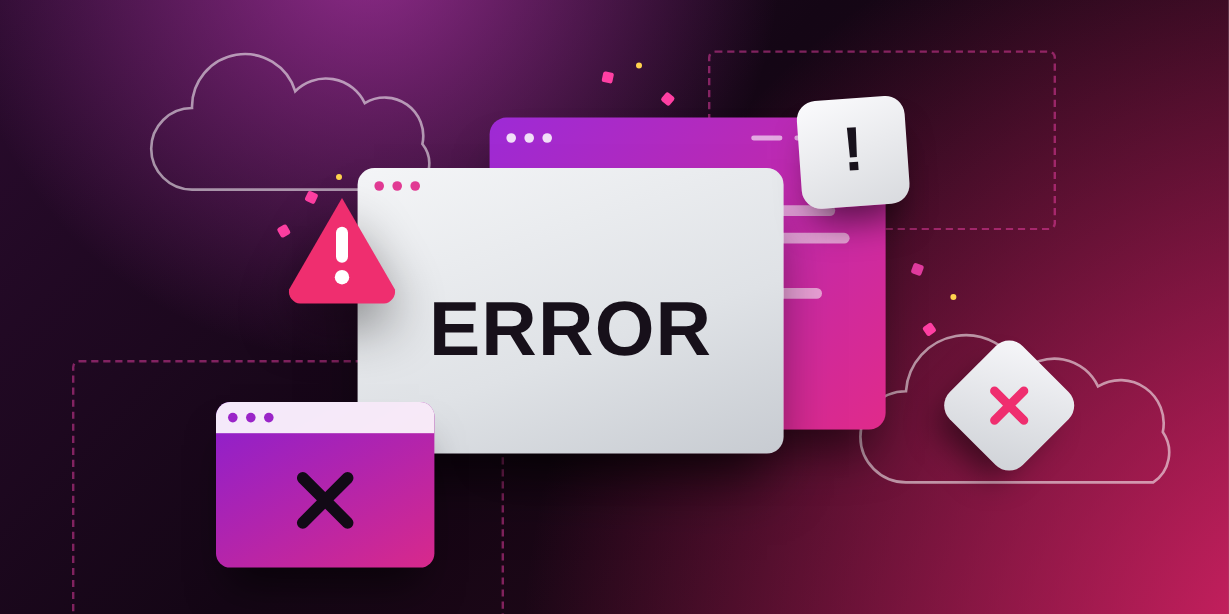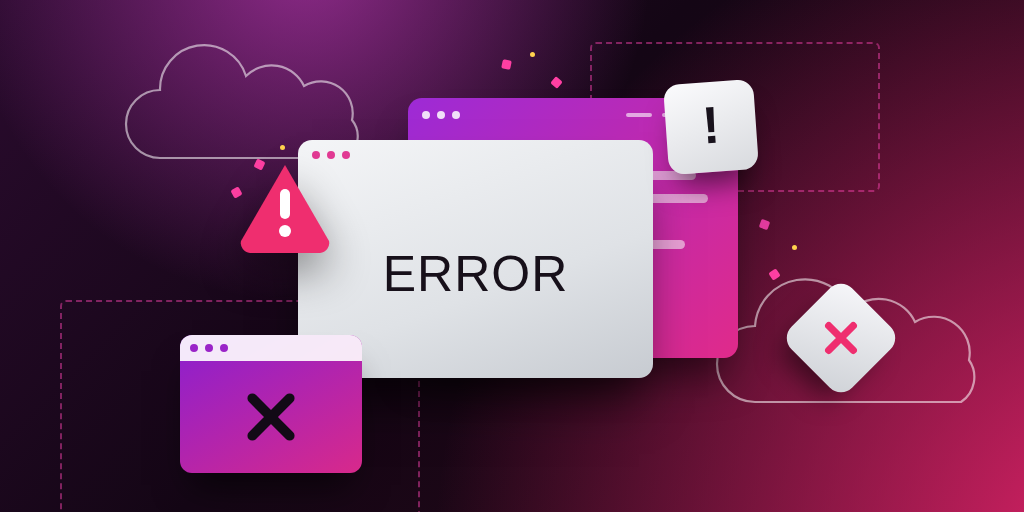--- a/index.html
+++ b/index.html
@@ -64,21 +64,21 @@
     border-radius:14px; overflow:hidden;
     background:linear-gradient(160deg,#f4f5f7 0%, #dfe2e6 60%, #c7cbd1 100%);
     box-shadow: 0 34px 46px -14px rgba(0,0,0,0.65);
   }
   .error-window .bar { height:30px; display:flex; align-items:center; padding:0 14px; }
   .error-window .traffic span { background:#e13a93; }
   .error-body {
     height:calc(100% - 30px); display:flex; align-items:center; justify-content:center;
   }
   .error-text {
-    font-size:50px; font-weight:400; letter-spacing:1px; color:#17101a;
+    font-size:64px; font-weight:700; letter-spacing:1px; color:#17101a;
   }
 
   
   .mini-window {
     position:absolute; left:180px; top:335px; width:182px; height:138px;
     border-radius:12px; overflow:hidden;
     background:linear-gradient(150deg,#8a1fd0 0%, #d8298b 100%);
     box-shadow: 0 24px 34px -12px rgba(0,0,0,0.6);
   }
   .mini-window .bar { height:26px; background:rgba(255,255,255,0.9); display:flex; align-items:center; padding:0 10px; }

